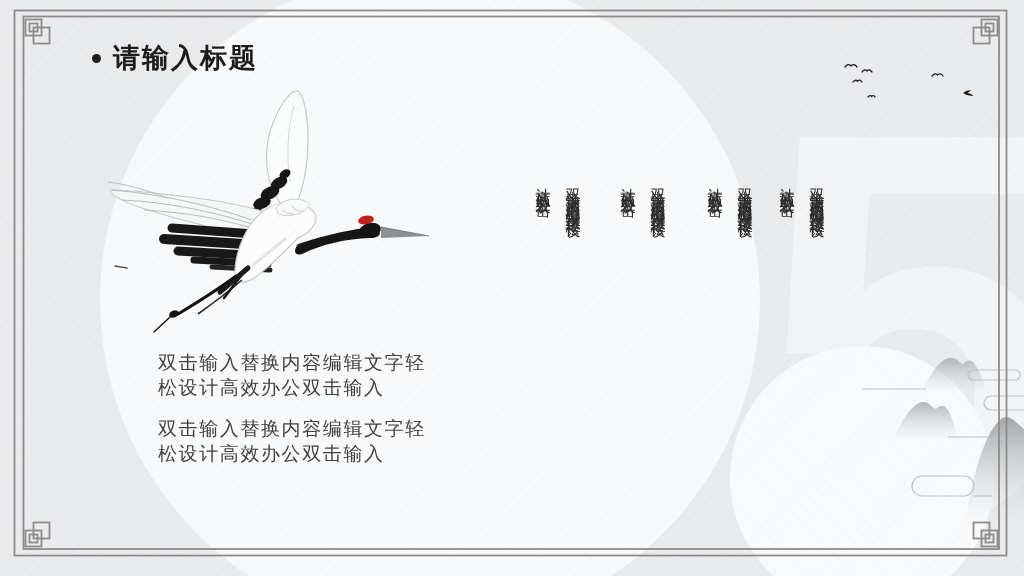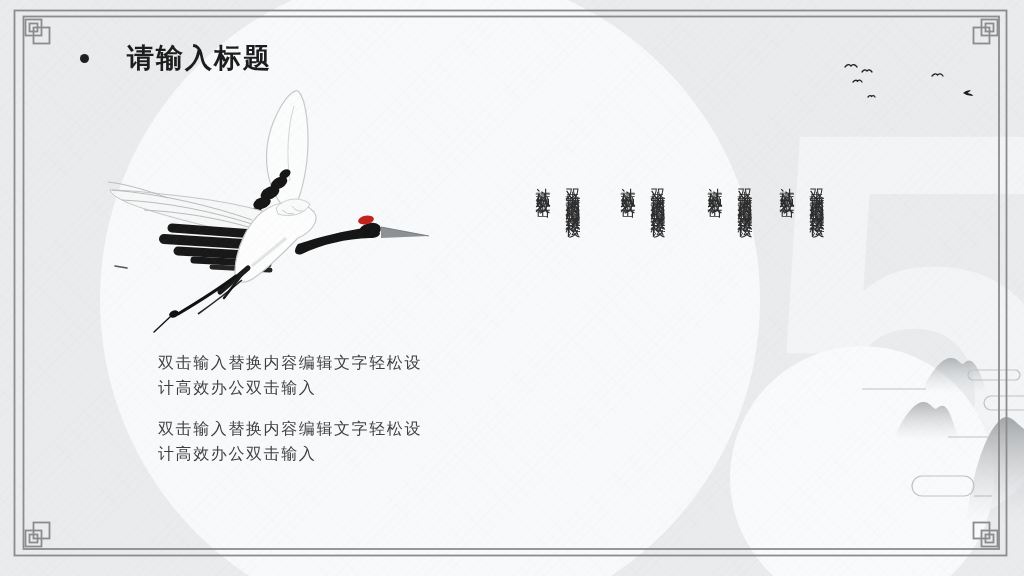--- a/index.html
+++ b/index.html
@@ -28,39 +28,39 @@
       repeating-linear-gradient(135deg, rgba(140,155,170,0.055) 0 1px, transparent 1px 7px),
       repeating-linear-gradient(45deg, rgba(140,155,170,0.04) 0 1px, transparent 1px 11px);
     opacity:.55;
   }
   .mountains-svg{position:absolute;left:700px;top:330px;z-index:2;}
   .crane-svg{position:absolute;left:102px;top:86px;z-index:3;}
   .birds-svg{position:absolute;left:832px;top:48px;z-index:3;}
   .frame-svg{position:absolute;left:0;top:0;z-index:5;pointer-events:none;}
 
   .title-row{
-    position:absolute;left:80px;top:40px;z-index:4;
-    display:flex;align-items:center;gap:38px;text-align:right;
+    position:absolute;left:92px;top:40px;z-index:4;
+    display:flex;align-items:center;gap:12px;text-align:right;
   }
   .title-bullet{
     width:9px;height:9px;border-radius:50%;background:#1f1f1f;flex:0 0 auto;
   }
   .slide-title{
     font-size:27px;font-weight:700;letter-spacing:2px;color:#1c1c1c;
   }
 
   .left-block{
     position:absolute;left:158px;top:350px;width:292px;z-index:4;
   }
   .left-subtitle{
     font-size:16px;font-weight:700;letter-spacing:1px;color:#222;
     line-height:20px;margin-bottom:16px;
   }
   .left-para{
-    width:272px;font-size:16px;line-height:25px;letter-spacing:1.6px;
+    width:272px;font-size:19px;line-height:25px;letter-spacing:1.6px;
     color:#3f3f3f;margin:0 0 16px 0;font-weight:500;
   }
 
   .vgroup{
     position:absolute;top:176px;height:270px;width:60px;z-index:4;
     writing-mode:vertical-rl;text-orientation:upright;white-space:pre-line;
     font-size:15px;letter-spacing:2.5px;line-height:30px;
     color:#2c2c2c;font-weight:500;
   }
   .vg1{left:772px;} .vg2{left:700px;} .vg3{left:613px;} .vg4{left:528px;}

